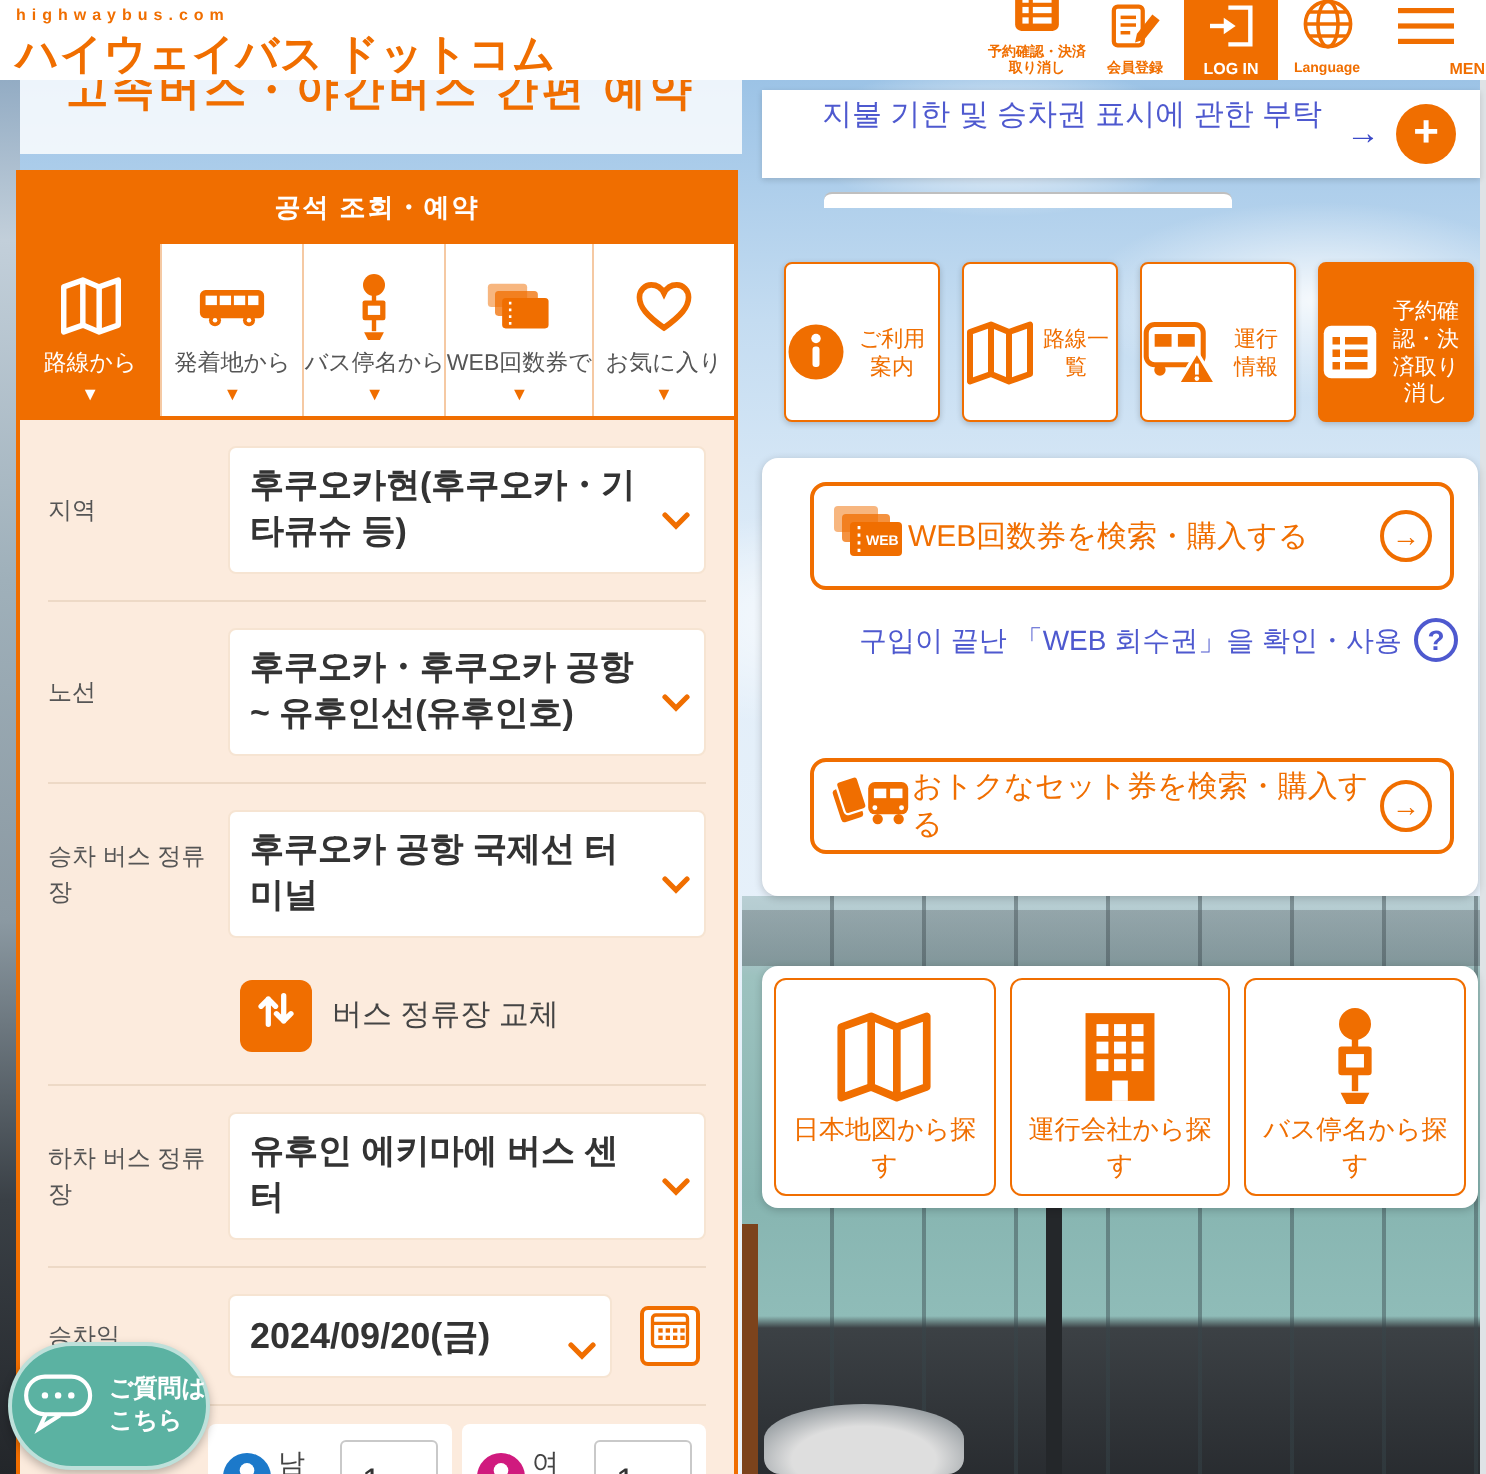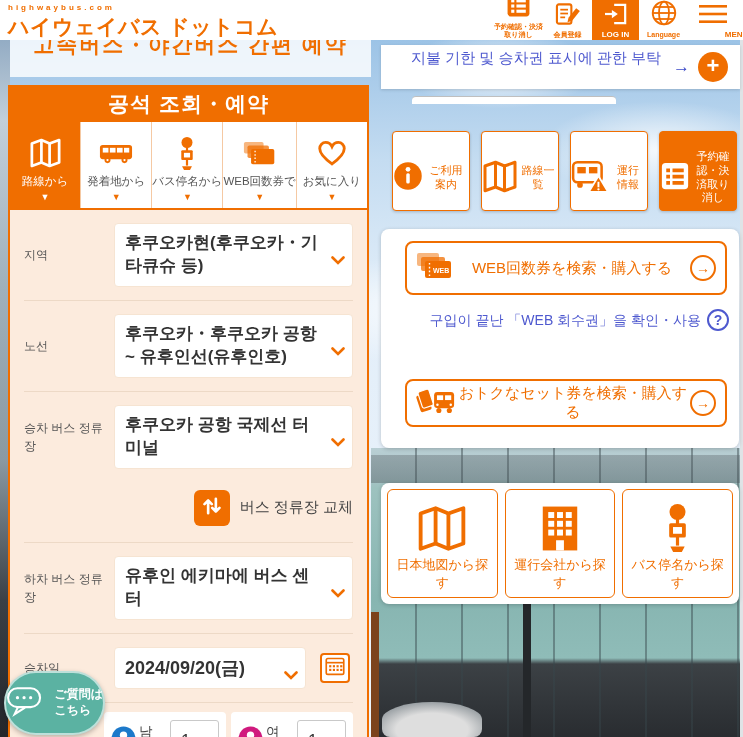--- a/index.html
+++ b/index.html
@@ -48,59 +48,59 @@
 
   
   .banner { position:absolute; left:10px; top:40px; width:361px; height:37px; overflow:hidden;
     background:rgba(255,255,255,.82); z-index:5; }
   .banner-text { margin-top:-9px; text-align:center; color:#f06e00; font-weight:bold; font-size:21px;
     letter-spacing:2px; white-space:nowrap; }
 
   
   .panel { position:absolute; left:8px; top:85px; width:361px; bottom:0; z-index:6;
     background:#fcebdd; border-left:2px solid #f06e00; border-right:2px solid #f06e00; }
-  .panel-header { height:37px; background:#f06e00; color:#fff; font-size:21px; font-weight:bold;
+  .panel-header { height:37px; background:#f06e00; color:#fff; font-size:13px; font-weight:bold;
     text-align:center; line-height:37px; letter-spacing:1px; }
   .tabs { display:flex; height:88px; background:#fff; border-bottom:2px solid #f06e00; }
   .tab { flex:1; display:flex; flex-direction:column; align-items:center; justify-content:flex-start;
     padding-top:14px; color:#555; border-right:1px solid #f5c9a3; cursor:pointer; }
   .tab:last-child { border-right:none; }
   .tab .tab-icon { height:34px; display:flex; align-items:center; color:#f06e00; }
   .tab .tab-label { font-size:11.5px; margin-top:4px; white-space:nowrap; }
   .tab .tab-caret { font-size:9px; color:#f06e00; margin-top:3px; }
   .tab.active { background:#f06e00; color:#fff; }
   .tab.active .tab-icon, .tab.active .tab-caret { color:#fff; }
 
   .form { padding:0 14px; }
   .frow { display:flex; align-items:center; padding:13px 0; }
   .frow.bordered { border-bottom:1px solid #edd9c6; }
   .flabel { width:90px; font-size:12px; color:#555; line-height:1.5; flex-shrink:0; }
   .sel { position:relative; flex:1; background:#fff; border:1px solid #f6e4d2; border-radius:4px;
     padding:8px 28px 8px 10px; font-size:17px; color:#333; line-height:1.35; cursor:pointer;
     word-break:break-all;font-weight:bold; }
   .sel .chev { position:absolute; right:7px; top:50%; margin-top:-6px; color:#f06e00; }
-  .swap-row { display:flex; align-items:center; padding:16px 0 16px 96px;justify-content:flex-end; }
+  .swap-row { display:flex; align-items:center; padding:16px 0 16px 96px; }
   .swap-btn { width:36px; height:36px; background:#f06e00; border-radius:6px; display:flex;
     align-items:center; justify-content:center; cursor:pointer; flex-shrink:0; }
   .swap-label { font-size:15px; color:#444; margin-left:10px; }
   .sel.date { flex:0 0 192px; font-size:18px; }
   .cal-btn { width:30px; height:30px; border:2px solid #f06e00; border-radius:4px; background:#fff;
     margin-left:14px; display:flex; align-items:center; justify-content:center; color:#f06e00; cursor:pointer; }
   .prow { display:flex; gap:5px; padding:9px 0 9px 80px; }
   .pcard { background:#fff; border-radius:4px; padding:8px 7px; display:flex; align-items:center; gap:3px; }
   .pcard .plabel { font-size:13.5px; color:#444; }
   .pselect { position:relative; width:52px; height:42px; border:1px solid #c9c9c9; border-radius:3px;
     background:#fff; display:flex; align-items:center; padding-left:10px; font-size:17px; color:#333;
     margin-left:3px; cursor:pointer; }
   .pselect .chev { position:absolute; right:4px; top:50%; margin-top:-5px; color:#f06e00; }
 
   
   .chat { position:absolute; left:4px; top:671px; width:101px; height:64px; background:#5bb2a2;
     border:2px solid rgba(255,255,255,.6); border-radius:34px; z-index:30; display:flex;
-    align-items:center; justify-content:space-between; gap:5px; color:#fff; cursor:pointer;
+    align-items:center; justify-content:flex-end; gap:5px; color:#fff; cursor:pointer;
     box-shadow:0 2px 5px rgba(0,0,0,.25); }
   .chat-text { font-size:12px; font-weight:bold; line-height:1.3; }
 
   
   .notice-card { position:absolute; left:381px; top:45px; width:359px; height:44px; background:#fff;
     z-index:5; box-shadow:0 1px 3px rgba(0,0,0,.15); cursor:pointer; }
   .notice-text { position:absolute; left:30px; top:3px; width:256px; font-size:15px; line-height:19px;
     color:#4e59cf; word-break:break-all; }
   .notice-arrow { position:absolute; left:292px; top:12px; font-size:17px; font-weight:bold; color:#3b49c8; }
   .plus-btn { position:absolute; right:12px; top:7px; width:30px; height:30px; border-radius:50%;
@@ -118,21 +118,21 @@
   .qbtn.active { background:#f06e00; color:#fff; }
 
   .card { position:absolute; background:#fff; border-radius:8px; box-shadow:0 1px 4px rgba(0,0,0,.2); z-index:5; }
   .card1 { left:381px; top:229px; width:358px; height:219px; }
   .card2 { left:381px; top:483px; width:358px; height:121px; padding:6px; display:flex; gap:7px; }
 
   .pill-btn { position:absolute; left:24px; width:322px; background:#fff; border:2px solid #f06e00;
     border-radius:8px; display:flex; align-items:center; padding:0 9px; cursor:pointer; color:#f06e00; }
   .pill-web { top:12px; height:54px; }
   .pill-set { top:150px; height:48px; }
-  .pill-label { flex:1; text-align:center; font-size:15px; color:#f06e00; }
+  .pill-label { flex:1; text-align:left; font-size:15px; color:#f06e00; }
   .arrow-circle { width:26px; height:26px; border:2px solid #f06e00; border-radius:50%; flex-shrink:0;
     display:flex; align-items:center; justify-content:center; font-size:14px; font-weight:bold; color:#f06e00; }
   .web-note { position:absolute; left:12px; top:78px; width:308px; font-size:14px; line-height:27px;
     color:#4e59cf; word-break:break-all; cursor:pointer;text-align:right; }
   .q-circle { position:absolute; right:10px; top:80px; width:22px; height:22px; border:2px solid #4e59cf;
     border-radius:50%; color:#4e59cf; font-size:14px; font-weight:bold; text-align:center; line-height:18px;
     cursor:pointer; }
 
   .sbtn { flex:1; background:#fff; border:1px solid #f06e00; border-radius:6px; display:flex;
     flex-direction:column; align-items:center; justify-content:flex-start; padding-top:12px;

